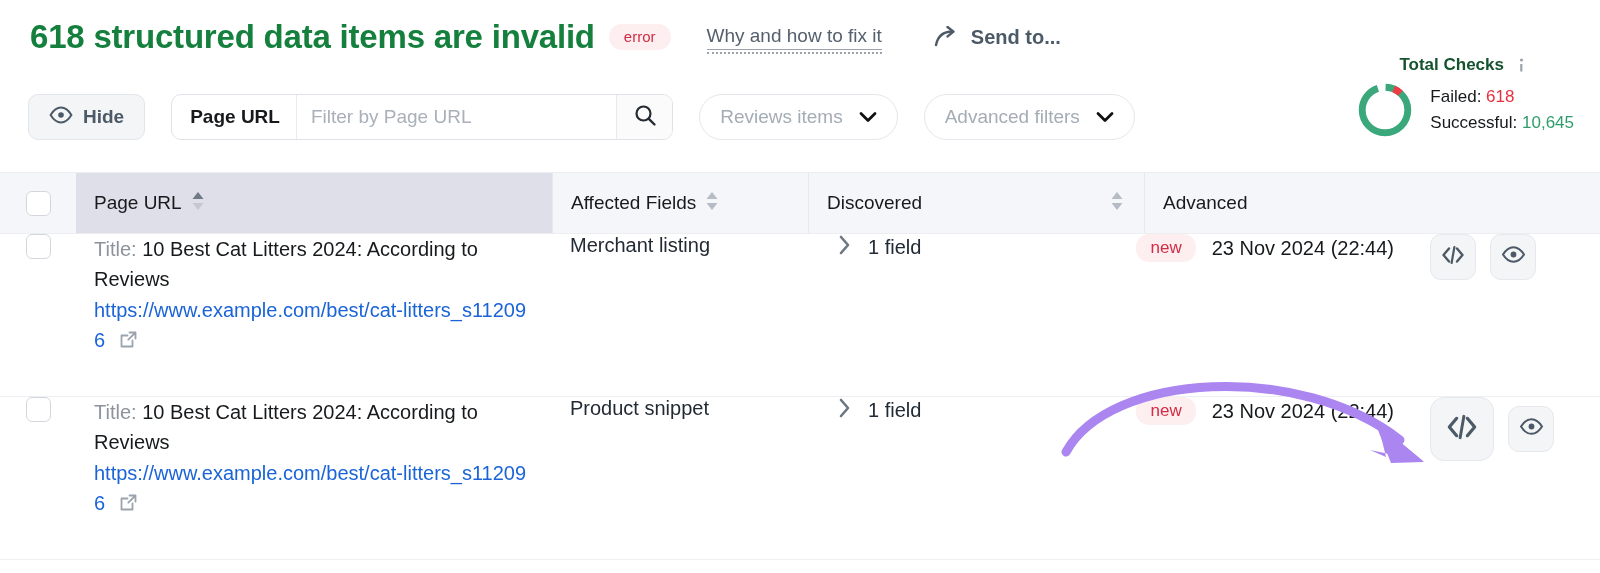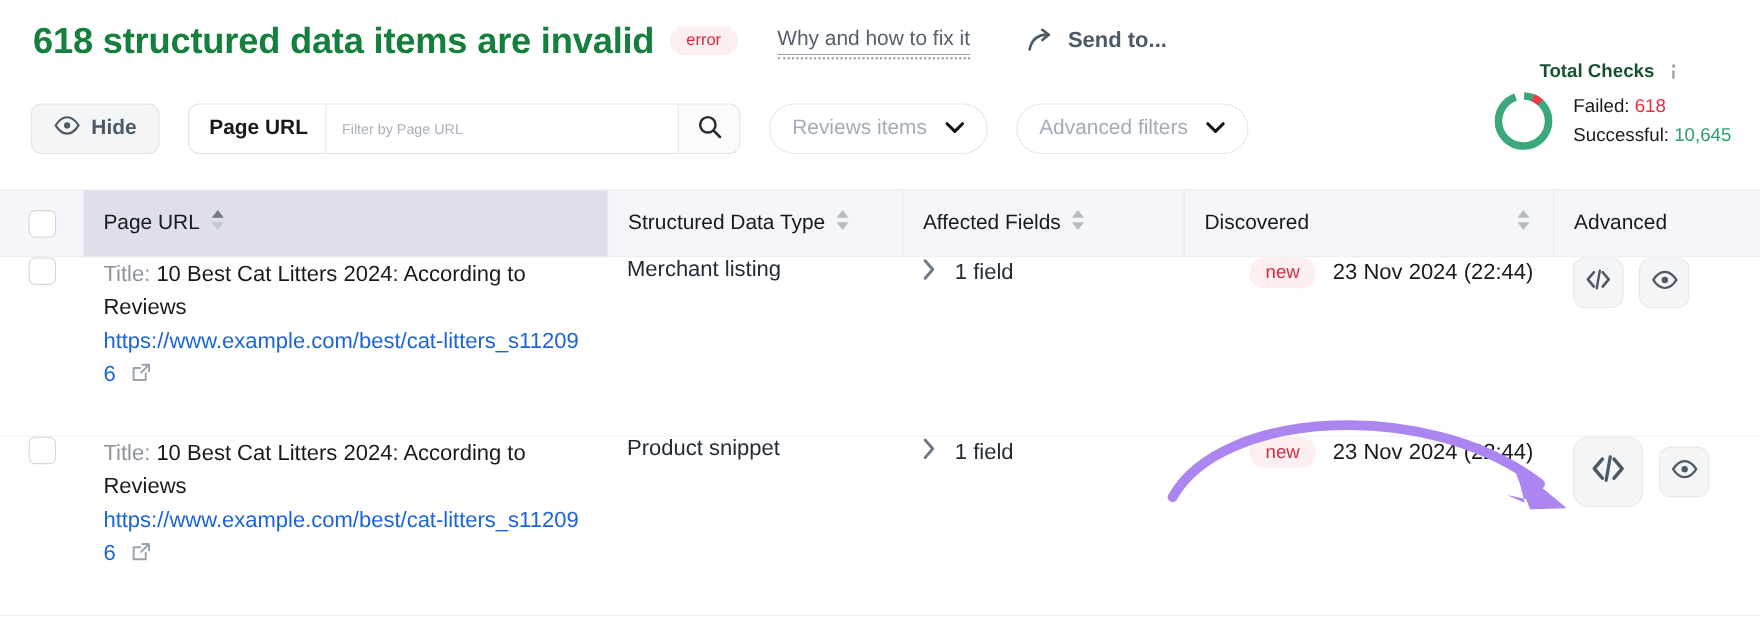--- a/index.html
+++ b/index.html
@@ -85,21 +85,21 @@
     height: 46px; display: flex; align-items: stretch;
     border: 1px solid #dfe3e8; border-radius: 10px; background: #fff;
     overflow: hidden; width: 502px;
   }
   .search-label {
     display: flex; align-items: center; padding: 0 16px 0 18px;
     font-size: 19px; font-weight: bold; color: #171a1c;
     border-right: 1px solid #e7eaee; white-space: nowrap; cursor: pointer;
   }
   .search-input {
-    flex: 1; border: 0; outline: none; font-size: 13px;
+    flex: 1; border: 0; outline: none; font-size: 19px;
     padding: 0 14px; color: #0f172a;
     font-family: "Liberation Sans", sans-serif; background: transparent;
   }
   .search-input::placeholder { color: #a9b0ba; }
   .search-btn {
     width: 56px; display: flex; align-items: center; justify-content: center;
     border-left: 1px solid #e7eaee; background: #fbfbfc; cursor: pointer;
   }
   .pill-select {
     height: 46px; display: flex; align-items: center; gap: 16px;
@@ -269,29 +269,20 @@
       </div>
       <div class="cell c-url">
         <span>Page URL</span>
         <span class="sort-ico">
           <svg width="14" height="20" viewBox="0 0 14 20">
               <path d="M7 1 L12.5 8 H1.5 Z" fill="#707a86"></path>
               <path d="M7 19 L12.5 12 H1.5 Z" fill="#c2c8d0"></path>
             </svg>
         </span>
       </div>
-      <div class="cell c-type">
-        <span>Structured Data Type</span>
-        <span class="sort-ico">
-          <svg width="14" height="20" viewBox="0 0 14 20">
-              <path d="M7 1 L12.5 8 H1.5 Z" fill="#b6bcc5"></path>
-              <path d="M7 19 L12.5 12 H1.5 Z" fill="#b6bcc5"></path>
-            </svg>
-        </span>
-      </div>
       <div class="cell c-fields">
         <span>Affected Fields</span>
         <span class="sort-ico">
           <svg width="14" height="20" viewBox="0 0 14 20">
               <path d="M7 1 L12.5 8 H1.5 Z" fill="#b6bcc5"></path>
               <path d="M7 19 L12.5 12 H1.5 Z" fill="#b6bcc5"></path>
             </svg>
         </span>
       </div>
       <div class="cell c-disc">

